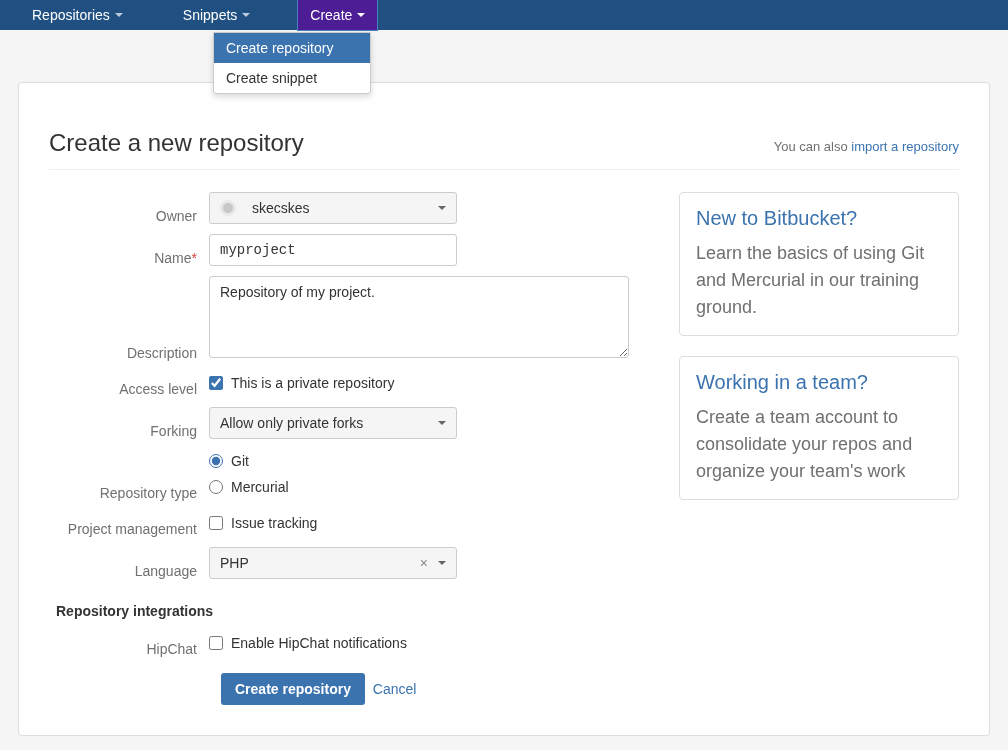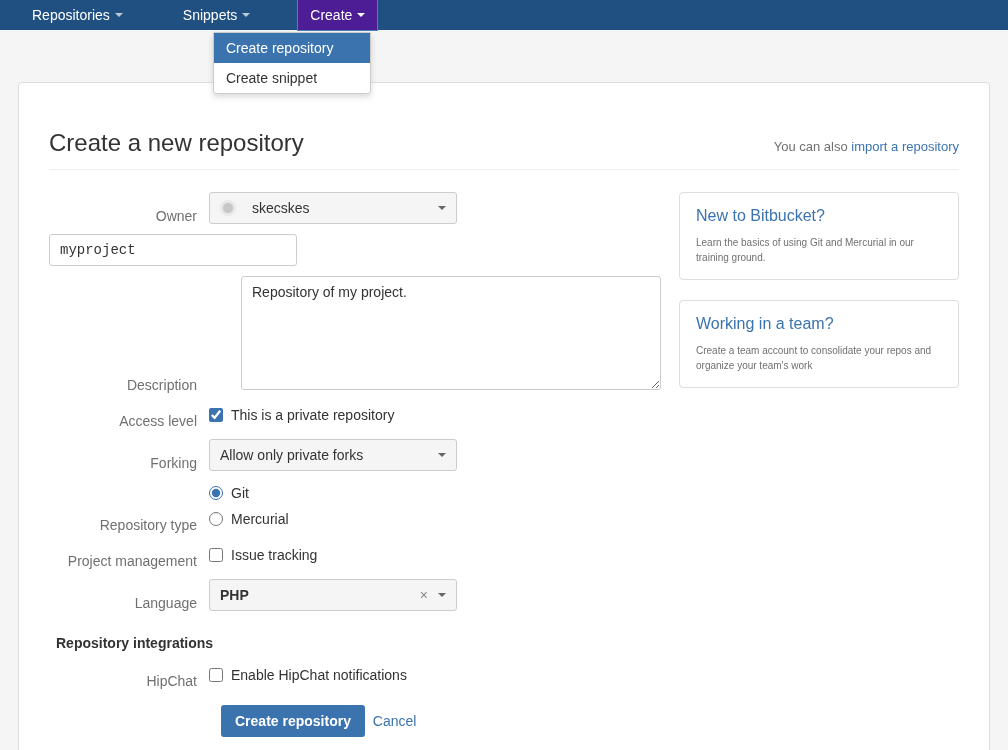--- a/index.html
+++ b/index.html
@@ -35,41 +35,41 @@
 .req { color: #d04437; }
 .form-field { flex: 1; max-width: 320px; }
 .form-field.wide { max-width: 420px; }
 
 .selectbox { display: flex; align-items: center; justify-content: space-between; width: 248px; height: 32px; border: 1px solid #ccc; border-radius: 3px; background: #f5f5f5; padding: 0 10px; cursor: pointer; }
 .selectbox .sel-left { display: flex; align-items: center; gap: 16px; }
 .selectbox .caret2 { width: 0; height: 0; border-left: 4px solid transparent; border-right: 4px solid transparent; border-top: 4px solid #666; }
 .owner-icon { width: 16px; height: 16px; border-radius: 50%; background: radial-gradient(circle, #999 40%, #ddd 50%); opacity: 0.5; }
 
 input[type=text].text-input { width: 248px; height: 32px; border: 1px solid #ccc; border-radius: 3px; padding: 0 10px; font-size: 14px; color: #333; font-family: Liberation Mono, monospace; }
-textarea.text-area { width: 420px; height: 114px; border: 1px solid #ccc; border-radius: 3px; padding: 7px 10px; font-size: 14px; color: #333; font-family: inherit; resize: both; margin-left: 32px; }
+textarea.text-area { width: 420px; height: 82px; border: 1px solid #ccc; border-radius: 3px; padding: 7px 10px; font-size: 14px; color: #333; font-family: inherit; resize: both; }
 
 .check-row, .radio-row { display: flex; align-items: center; gap: 8px; margin-bottom: 6px; padding-top: 4px; }
 .check-row label, .radio-row label { color: #333; font-size: 14px; }
 input[type=checkbox], input[type=radio] { width: 14px; height: 14px; accent-color: #3b73af; }
 
 .lang-select { display: flex; align-items: center; width: 248px; height: 32px; border: 1px solid #ccc; border-radius: 3px; background: #f5f5f5; padding: 0 6px 0 10px; }
-.lang-select .lbl { flex: 1; font-weight: bold; }
+.lang-select .lbl { flex: 1; }
 .lang-select .x { color: #888; padding: 0 6px; cursor: pointer; font-size: 14px; }
 .lang-select .caret2 { width: 0; height: 0; border-left: 4px solid transparent; border-right: 4px solid transparent; border-top: 4px solid #666; margin: 0 4px; }
 
 .section-heading { font-weight: bold; font-size: 14px; color: #333; margin: 24px 0 12px 7px; }
 
 .btn-primary { background: #3b73af; color: #fff; border: none; border-radius: 3px; padding: 8px 14px; font-size: 14px; font-weight: bold; cursor: pointer; }
 .btn-link { background: none; border: none; color: #3b73af; font-size: 14px; margin-left: 4px; cursor: pointer; }
 .form-actions { margin-left: 172px; margin-top: 16px; }
 
 
 .card { border: 1px solid #ddd; border-radius: 4px; padding: 14px 16px; margin-bottom: 20px; }
-.card-title { color: #3b73af; font-size: 16px; font-weight: 400; margin-bottom: 10px; cursor: pointer; }
-.card-body { color: #707070; font-size: 10px; line-height: 1.5; }
+.card-title { color: #3b73af; font-size: 20px; font-weight: 400; margin-bottom: 10px; cursor: pointer; }
+.card-body { color: #707070; font-size: 18px; line-height: 1.5; }
 </style>
 </head>
 <body>
 
 <div class="topnav">
   <div class="nav-item">
     <span>Repositories</span>
     <span class="caret"></span>
   </div>
   <div class="nav-item">
@@ -105,20 +105,21 @@
             <div class="sel-left">
               <span class="owner-icon"></span>
               <span>skecskes</span>
             </div>
             <span class="caret2"></span>
           </div>
         </div>
       </div>
 
       <div class="form-row">
+        <div class="form-label"><span>Name</span><span class="req">*</span></div>
         <div class="form-field">
           <input type="text" class="text-input" value="myproject" style="">
         </div>
       </div>
 
       <div class="form-row">
         <div class="form-label">Description</div>
         <div class="form-field wide">
           <textarea class="text-area" style="">Repository of my project.</textarea>
         </div>

